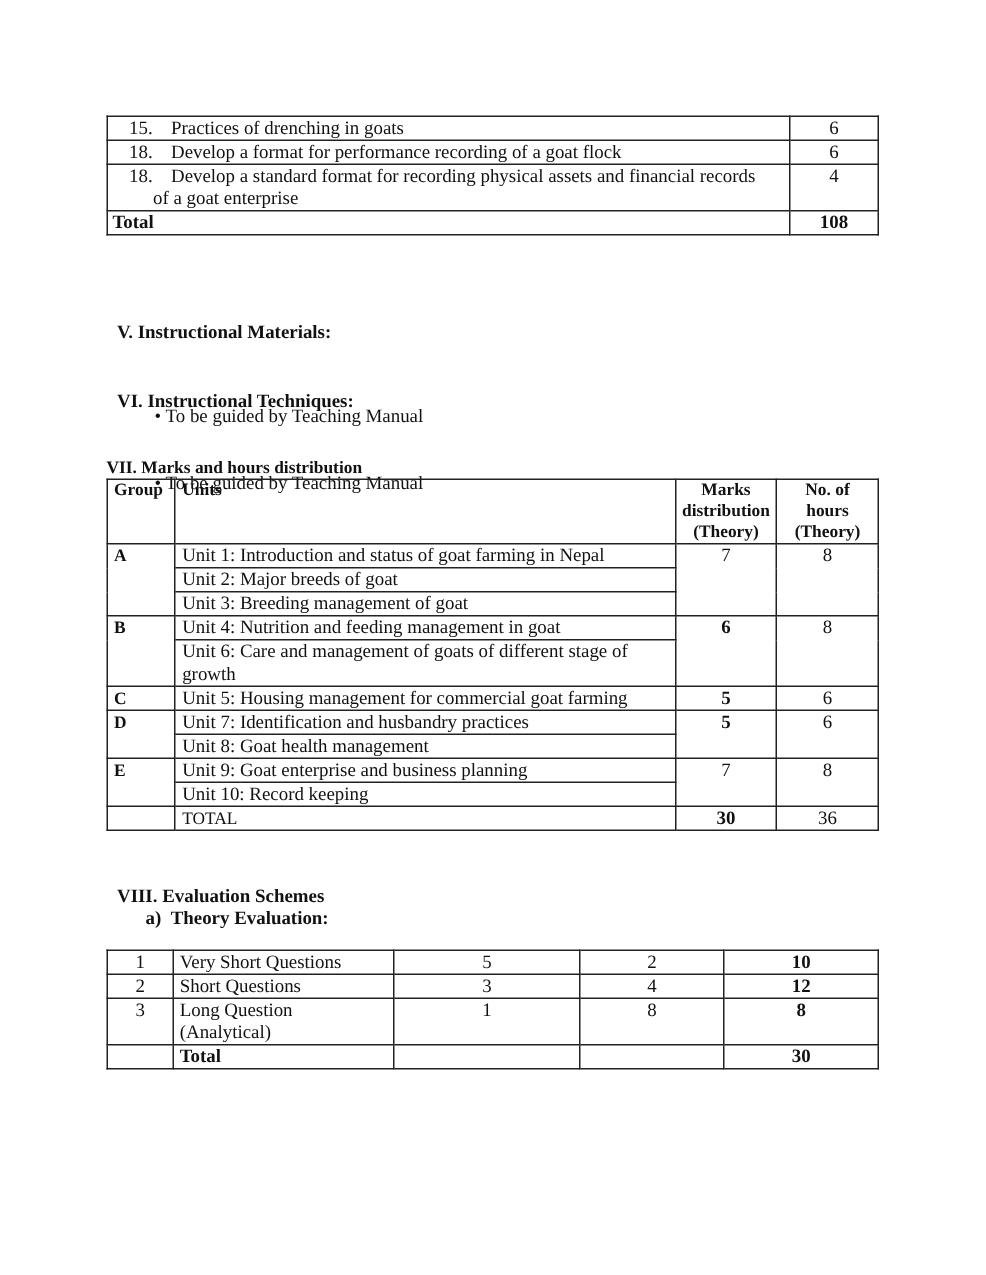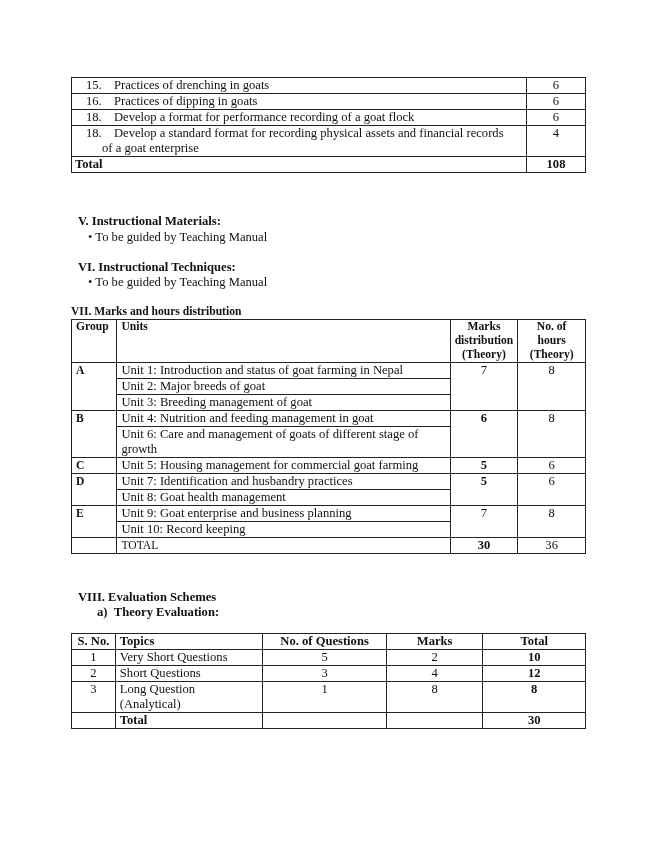--- a/index.html
+++ b/index.html
@@ -15,21 +15,21 @@
 
   
   #t1 { left: 71px; top: 77px; width: 515px; }
   #t1 td { height: 15px; }
   #t1 .desc { padding-left: 14px; }
   #t1 .num { display: inline-block; width: 28px; }
   #t1 .cont { padding-left: 16px; }
   #t1 .total-label { padding-left: 3px; }
 
   .section-title { position: absolute; left: 78px; font-weight: bold; font-size: 12.6px; }
-  .bullet { position: absolute; left: 88px; }
+  .bullet { position: absolute; left: 103px; margin-top: 40px; }
   .small-title { position: absolute; left: 71px; font-weight: bold; font-size: 11.6px; }
 
   
   #t2 { left: 71px; top: 319px; width: 515px; }
   #t2 td { padding-left: 4px; }
   #t2 .grp { width: 40px; font-weight: bold; font-size: 11.6px; }
   #t2 .unit { width: 325px; }
   #t2 .mk { width: 66px; text-align: center; padding-left: 0; }
   #t2 .hr { width: 66px; text-align: center; padding-left: 0; }
   #t2 .hdr { font-weight: bold; font-size: 11.6px; line-height: 14px; }
@@ -47,24 +47,20 @@
   #t3 .total { width: 102px; }
 </style>
 </head>
 <body>
 
 <table id="t1">
   <tbody>
       <tr>
     <td class="desc"><span class="num">15.</span><span>Practices of drenching in goats</span></td>
     <td class="c" style="width:58px">6</td>
-  </tr>
-  <tr>
-    <td class="desc"><span class="num">16.</span><span>Practices of dipping in goats</span></td>
-    <td class="c">6</td>
   </tr>
   <tr>
     <td class="desc"><span class="num">18.</span><span>Develop a format for performance recording of a goat flock</span></td>
     <td class="c">6</td>
   </tr>
   <tr>
     <td class="desc"><span class="num">18.</span><span>Develop a standard format for recording physical assets and financial records</span><div class="cont">of a goat enterprise</div></td>
     <td class="c">4</td>
   </tr>
   <tr>
@@ -156,27 +152,20 @@
     <td class="hr">36</td>
   </tr>
 </tbody>
   </table>
 
 <div class="sec8">VIII. Evaluation Schemes</div>
 <div class="sec8a">a)&nbsp;&nbsp;Theory Evaluation:</div>
 
 <table id="t3">
   <tbody>
-      <tr>
-    <td class="sno b c">S. No.</td>
-    <td class="topic b">Topics</td>
-    <td class="noq b c">No. of Questions</td>
-    <td class="marks b c">Marks</td>
-    <td class="total b c">Total</td>
-  </tr>
   <tr>
     <td class="sno c">1</td>
     <td class="topic">Very Short Questions</td>
     <td class="noq c">5</td>
     <td class="marks c">2</td>
     <td class="total b c">10</td>
   </tr>
   <tr>
     <td class="sno c">2</td>
     <td class="topic">Short Questions</td>

